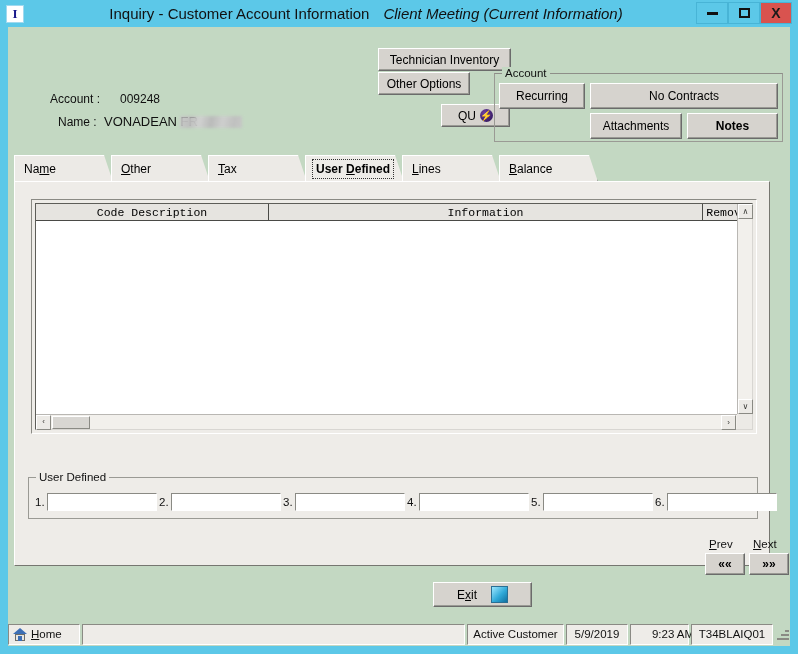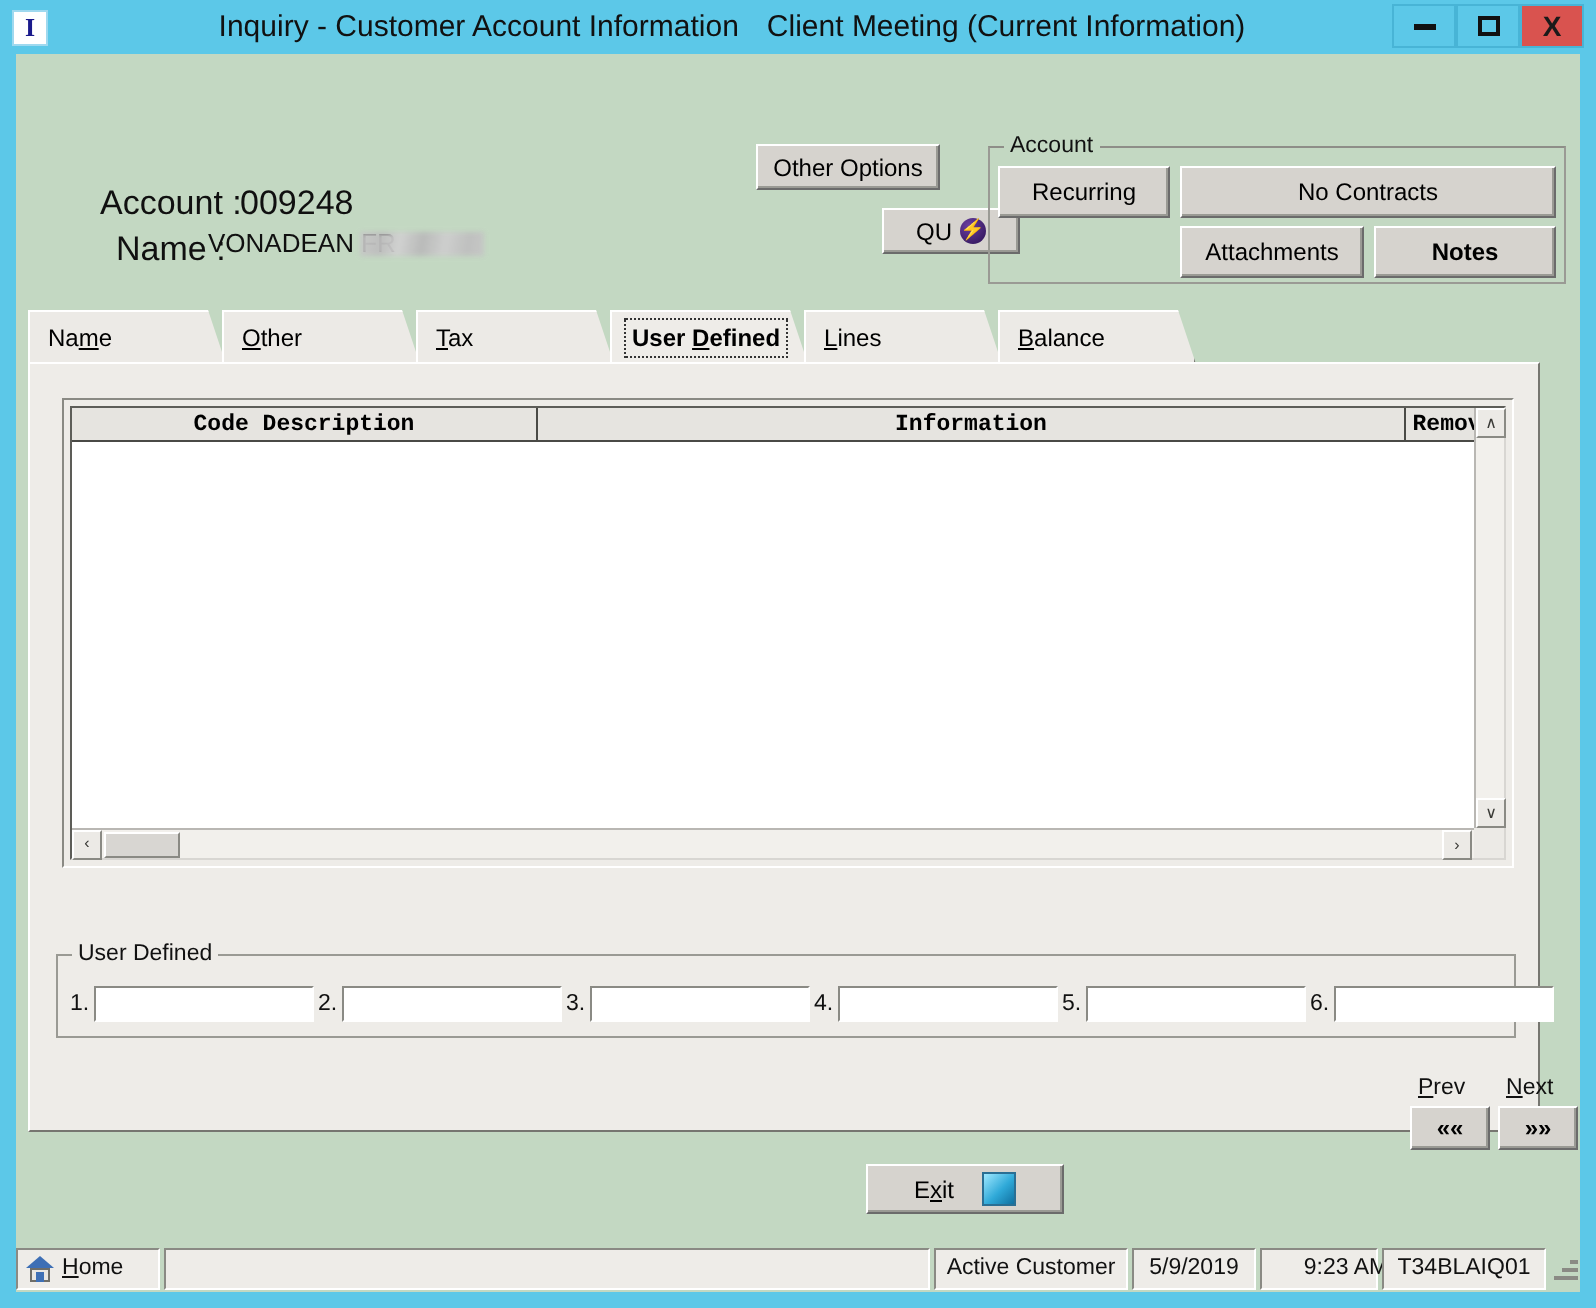--- a/index.html
+++ b/index.html
@@ -30,42 +30,42 @@
     display: flex; align-items: center; justify-content: center;
     font-family: "Liberation Serif", serif;
     font-weight: bold; font-size: 13px; color: #1a1a8c;
     line-height: 1;
   }
   #title-text {
     flex: 1; text-align: center;
     font-size: 15px; color: #111; white-space: nowrap;
     padding-right: 90px;
   }
-  #title-text .t2 { margin-left: 14px; }
+  #title-text .t2 { margin-left: 14px; font-style: italic; }
   #win-btns { position: absolute; right: 6px; top: 2px; display: flex; height: 22px; }
   .wbtn {
     width: 32px; height: 22px;
     display: flex; align-items: center; justify-content: center;
     color: #0a0a0a; font-size: 13px;
     border: 1px solid #48b4d6;
     background: #5cc8e8;
   }
   .wbtn.close { background: #d9534f; color: #1a1a1a; font-weight: bold; font-size: 14px; }
   .wbtn .minglyph { display:block; width:11px; height:3px; background:#111; }
   .wbtn .maxglyph { display:block; width:11px; height:10px; border:2px solid #111; }
 
   
   #body {
     position: absolute; left: 8px; top: 27px;
     width: 782px; height: 595px;
     background: #c3d8c2;
   }
 
   
-  .acct-row { position: absolute; font-size: 17px; color: #101010; white-space: nowrap; }
+  .acct-row { position: absolute; font-size: 12px; color: #101010; white-space: nowrap; }
   #acct-label { left: 50px; top: 92px; }
   #acct-value { left: 120px; top: 92px; }
   #name-label { left: 58px; top: 115px; }
   #name-value { left: 104px; top: 114px; font-size: 13px; }
   #name-redact {
     position: absolute; left: 180px; top: 116px;
     width: 62px; height: 12px;
     background: linear-gradient(100deg,#c9c9c9 0%, #bdbdbd 18%, #d2d2d2 32%, #b9b9b9 50%, #cfcfcf 68%, #bfbfbf 86%, #c7c7c7 100%);
     filter: blur(1.4px);
     opacity: .95;
@@ -162,21 +162,20 @@
   }
   #grid-head { position: absolute; left: 0; top: 0; right: 0; height: 17px; display: flex; }
   .gh {
     background: #e6e4e0;
     border-right: 1px solid #4a4a46;
     border-bottom: 1px solid #4a4a46;
     font-family: "Liberation Mono", monospace;
     font-size: 11.5px; color: #000;
     display: flex; align-items: center; justify-content: center;
     height: 17px;
-    font-weight: bold;
   }
   #gh-code { width: 233px; }
   #gh-info { width: 434px; }
   #gh-remove { width: 48px; border-right: none; }
   #grid-vscroll {
     position: absolute; right: 0; top: 0; width: 15px; bottom: 15px;
     background: #f2f0ec; border-left: 1px solid #b9b7b3;
     display: flex; flex-direction: column; justify-content: space-between;
   }
   .sbtn {
@@ -309,20 +308,21 @@
   </div>
 
   <div id="body"></div>
 
   <div class="acct-row" id="acct-label">Account :</div>
   <div class="acct-row" id="acct-value">009248</div>
   <div class="acct-row" id="name-label">Name :</div>
   <div class="acct-row" id="name-value">VONADEAN FR</div>
   <div id="name-redact"></div>
 
+  <div class="btn3d" id="btn-tech-inv">Technician Inventory</div>
   <div class="btn3d" id="btn-other-opt">Other Options</div>
   <div class="btn3d" id="btn-qu">
     <span>QU</span>
     <span class="bolt">⚡</span>
   </div>
 
   <div id="acct-group"></div>
   <div id="acct-group-label">Account</div>
   <div class="btn3d" id="btn-recurring">Recurring</div>
   <div class="btn3d" id="btn-no-contract">No Contracts</div>

